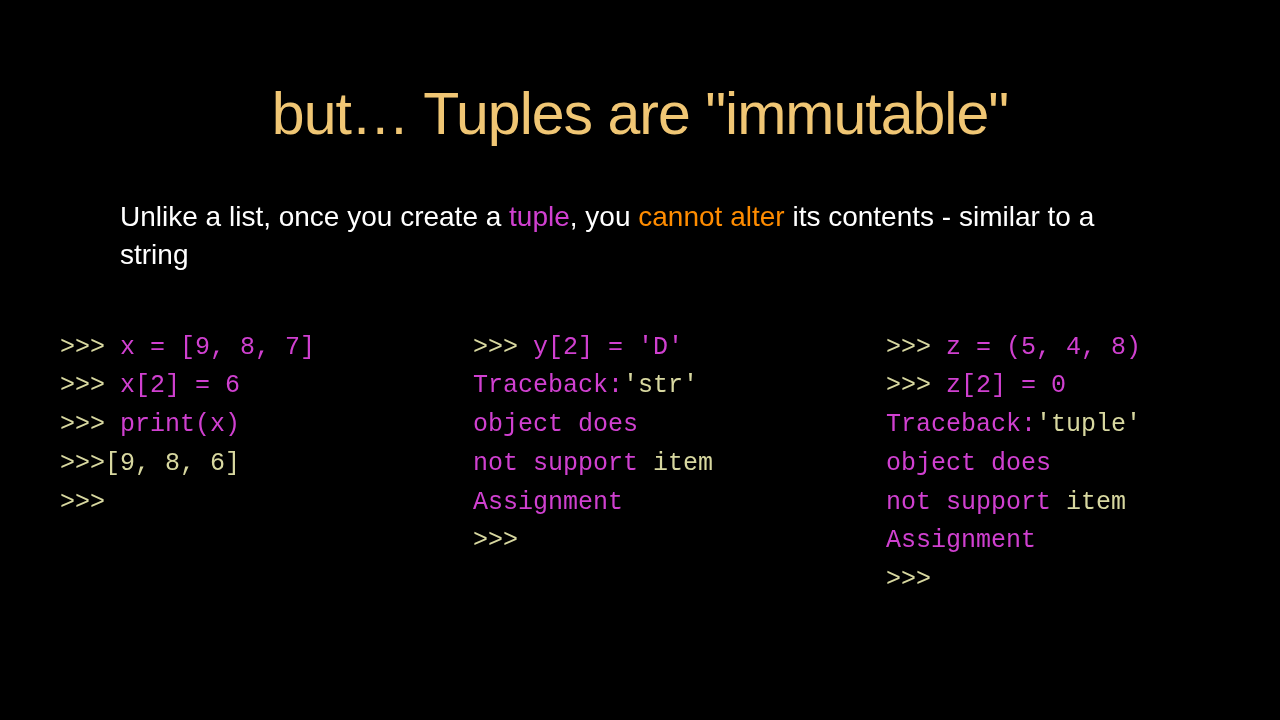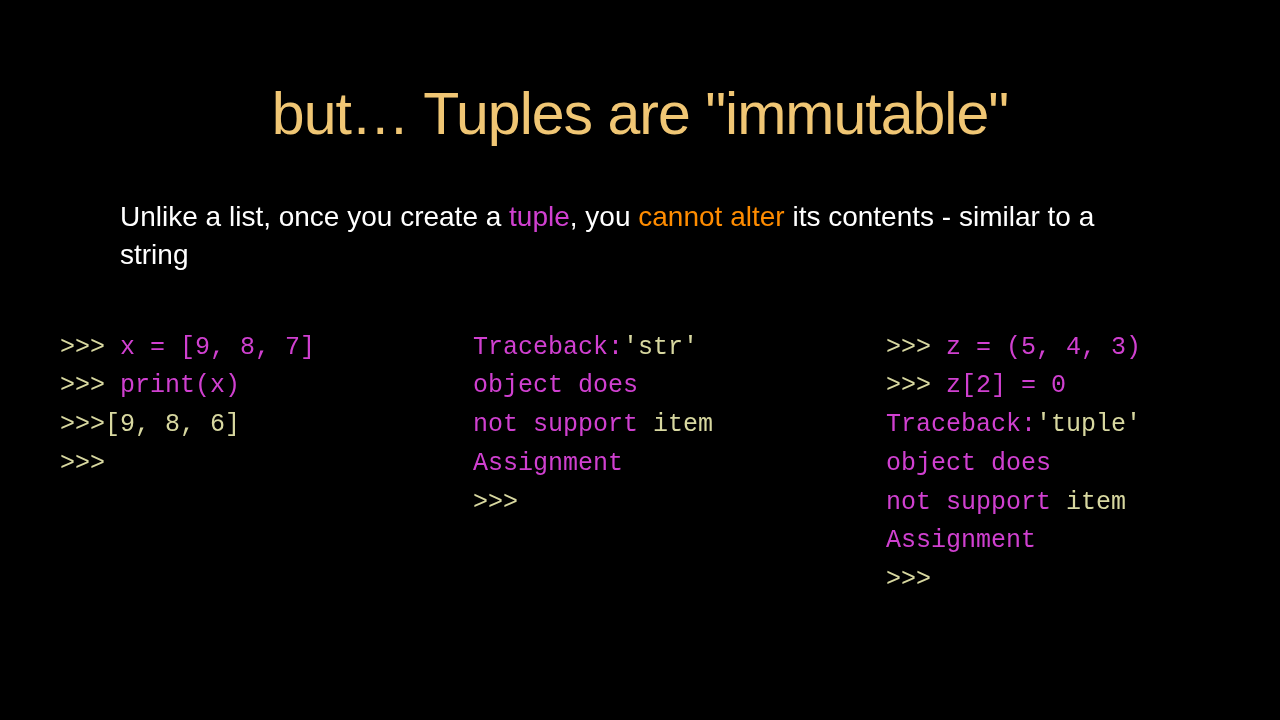--- a/index.html
+++ b/index.html
@@ -54,35 +54,37 @@
   <h1 class="title">but… Tuples are "immutable"</h1>
 
   <p class="subtitle">
     <span>Unlike a list, once you create a </span><span class="magenta">tuple</span><span>, you </span><span class="orange">cannot alter</span><span> its contents - similar to a string</span>
   </p>
 
   <div class="columns">
 
     <div class="col1">
       <div><span>&gt;&gt;&gt; </span><span class="cmagenta">x = [9, 8, 7]</span></div>
+      <div><span>&gt;&gt;&gt; </span><span class="cmagenta">x[2] = 6</span></div>
       <div><span>&gt;&gt;&gt; </span><span class="cmagenta">print(x)</span></div>
       <div>&gt;&gt;&gt;[9, 8, 6]</div>
       <div>&gt;&gt;&gt;</div>
     </div>
 
     <div class="col2">
+      <div><span>&gt;&gt;&gt; </span><span class="cmagenta">y[2] = 'D'</span></div>
       <div><span class="cmagenta">Traceback:</span><span>'str' </span></div>
       <div class="cmagenta">object does</div>
       <div><span class="cmagenta">not support </span><span>item</span></div>
       <div class="cmagenta">Assignment</div>
       <div>&gt;&gt;&gt;</div>
     </div>
 
     <div class="col3">
-      <div><span>&gt;&gt;&gt; </span><span class="cmagenta">z = (5, 4, 3)</span></div>
+      <div><span>&gt;&gt;&gt; </span><span class="cmagenta">z = (5, 4, 8)</span></div>
       <div><span>&gt;&gt;&gt; </span><span class="cmagenta">z[2] = 0</span></div>
       <div><span class="cmagenta">Traceback:</span><span>'tuple' </span></div>
       <div class="cmagenta">object does</div>
       <div><span class="cmagenta">not support </span><span>item</span></div>
       <div class="cmagenta">Assignment</div>
       <div>&gt;&gt;&gt;</div>
     </div>
 
   </div>
 </div>

